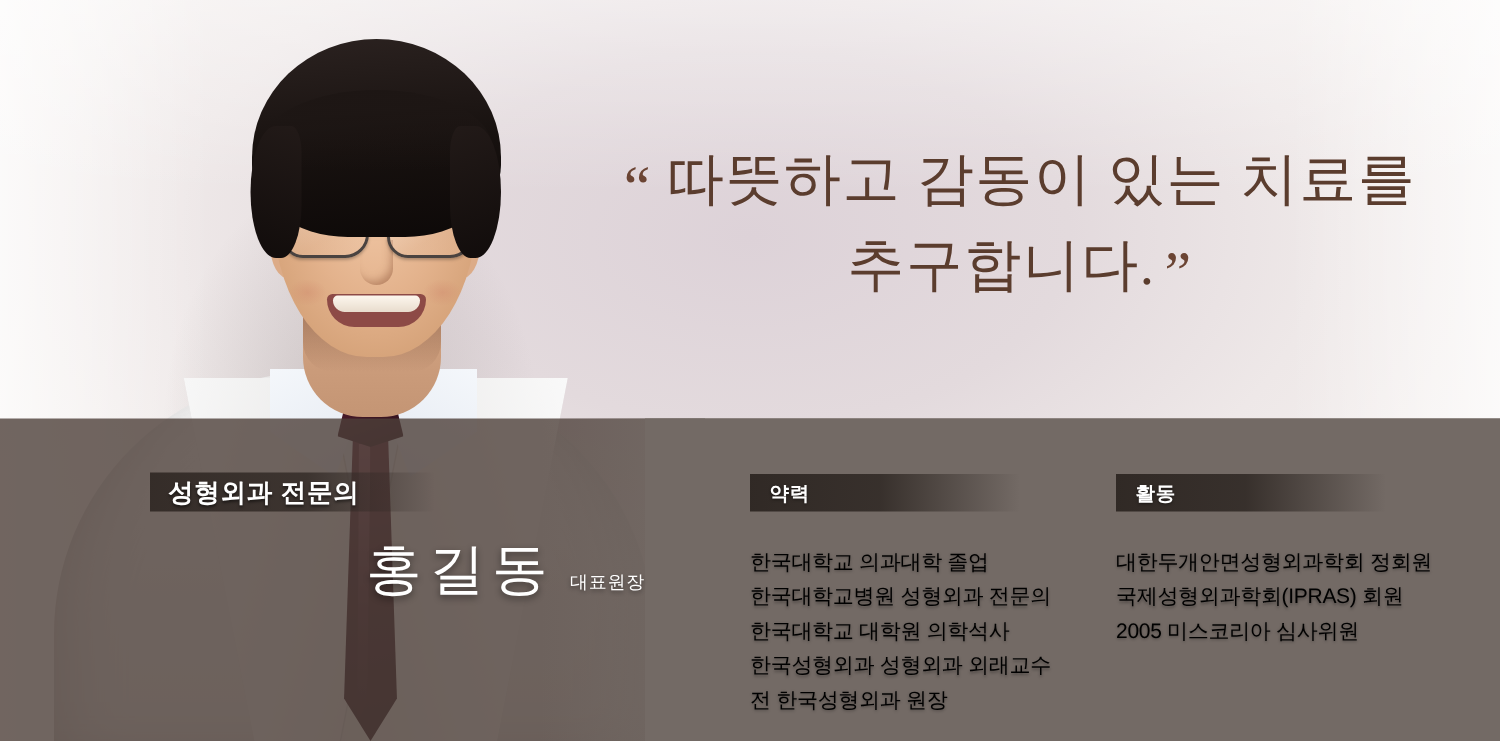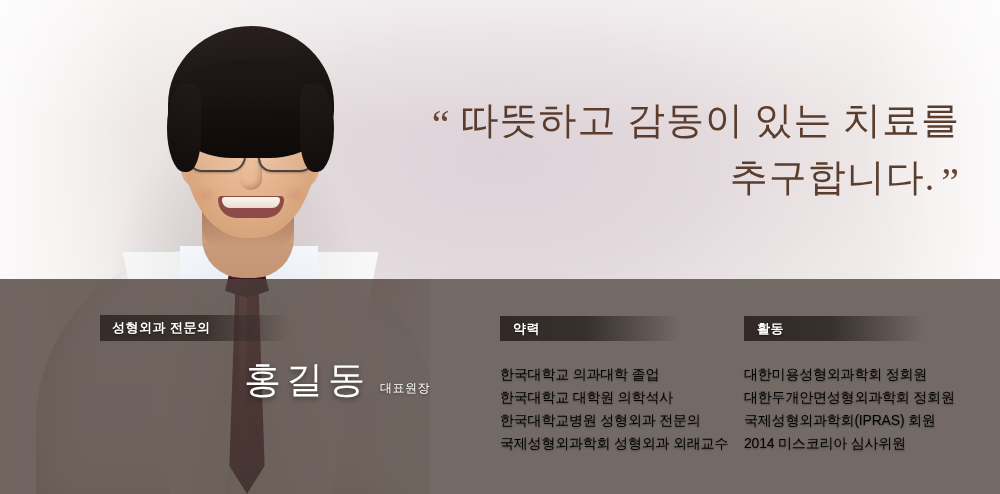--- a/index.html
+++ b/index.html
@@ -270,21 +270,20 @@
     width: 560px;
     text-align: center;
     color: #5b3d2e;
   }
   .quote-line {
     font-family: "Liberation Serif", "DejaVu Serif", serif;
     font-size: 38px;
     line-height: 57px;
     letter-spacing: 1px;
     white-space: nowrap;
-    text-align: right;
   }
   .qmark {
     font-family: "Liberation Serif", "DejaVu Serif", serif;
     font-size: 40px;
     color: #6b4433;
     vertical-align: top;
     position: relative;
   }
   .qmark-open { top: 4px; margin-right: 10px; }
   .qmark-close { top: 4px; margin-left: 6px; }
@@ -321,21 +320,21 @@
   .spec-band {
     position: relative;
     width: 190px;
     height: 26px;
     background: linear-gradient(90deg, rgba(48,40,36,0.92) 0%, rgba(48,40,36,0.80) 55%, rgba(48,40,36,0.0) 100%);
     display: flex;
     align-items: center;
   }
   .spec-label {
     color: #ffffff;
-    font-size: 13px;
+    font-size: 17px;
     font-weight: bold;
     letter-spacing: 0.5px;
     padding-left: 12px;
     text-shadow: 0 1px 2px rgba(0,0,0,0.55);
   }
   .name-row {
     margin-top: 14px;
     display: flex;
     align-items: baseline;
     justify-content: flex-end;
@@ -460,31 +459,31 @@
       <span class="doctor-title">대표원장</span>
     </div>
   </div>
 
   <div class="col col-career">
     <div class="col-head">
       <span class="col-head-label">약력</span>
     </div>
     <ul class="col-list">
       <li>한국대학교 의과대학 졸업</li>
+      <li>한국대학교병원 성형외과 전문의</li>
       <li>한국대학교 대학원 의학석사</li>
-      <li>한국대학교병원 성형외과 전문의</li>
-      <li>국제성형외과학회 성형외과 외래교수</li>
+      <li>한국성형외과 성형외과 외래교수</li>
+      <li>전 한국성형외과 원장</li>
     </ul>
   </div>
 
   <div class="col col-society">
     <div class="col-head">
       <span class="col-head-label">활동</span>
     </div>
     <ul class="col-list">
-      <li>대한미용성형외과학회 정회원</li>
       <li>대한두개안면성형외과학회 정회원</li>
       <li>국제성형외과학회(IPRAS) 회원</li>
-      <li>2014 미스코리아 심사위원</li>
+      <li>2005 미스코리아 심사위원</li>
     </ul>
   </div>
 
 </div>
 
 </body></html>

